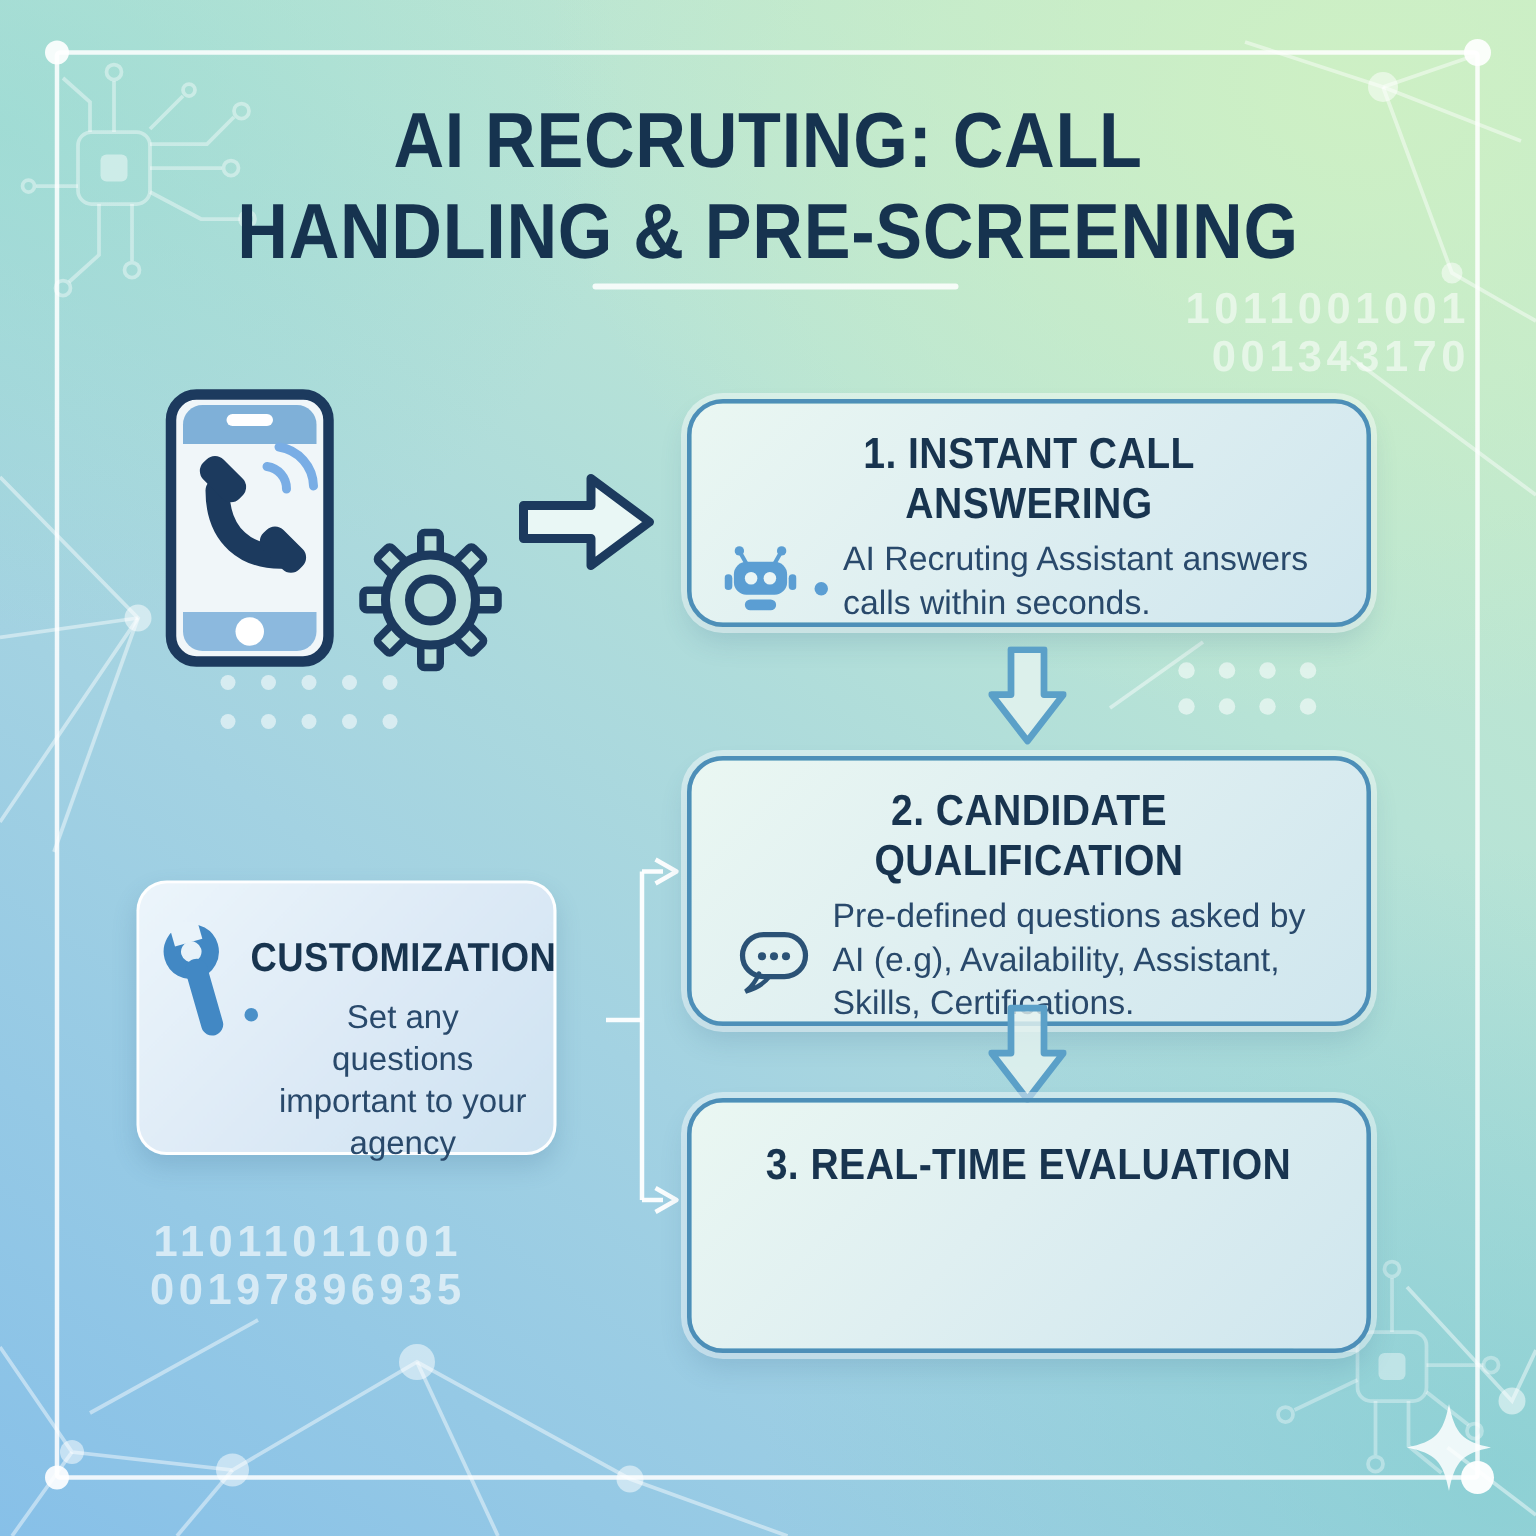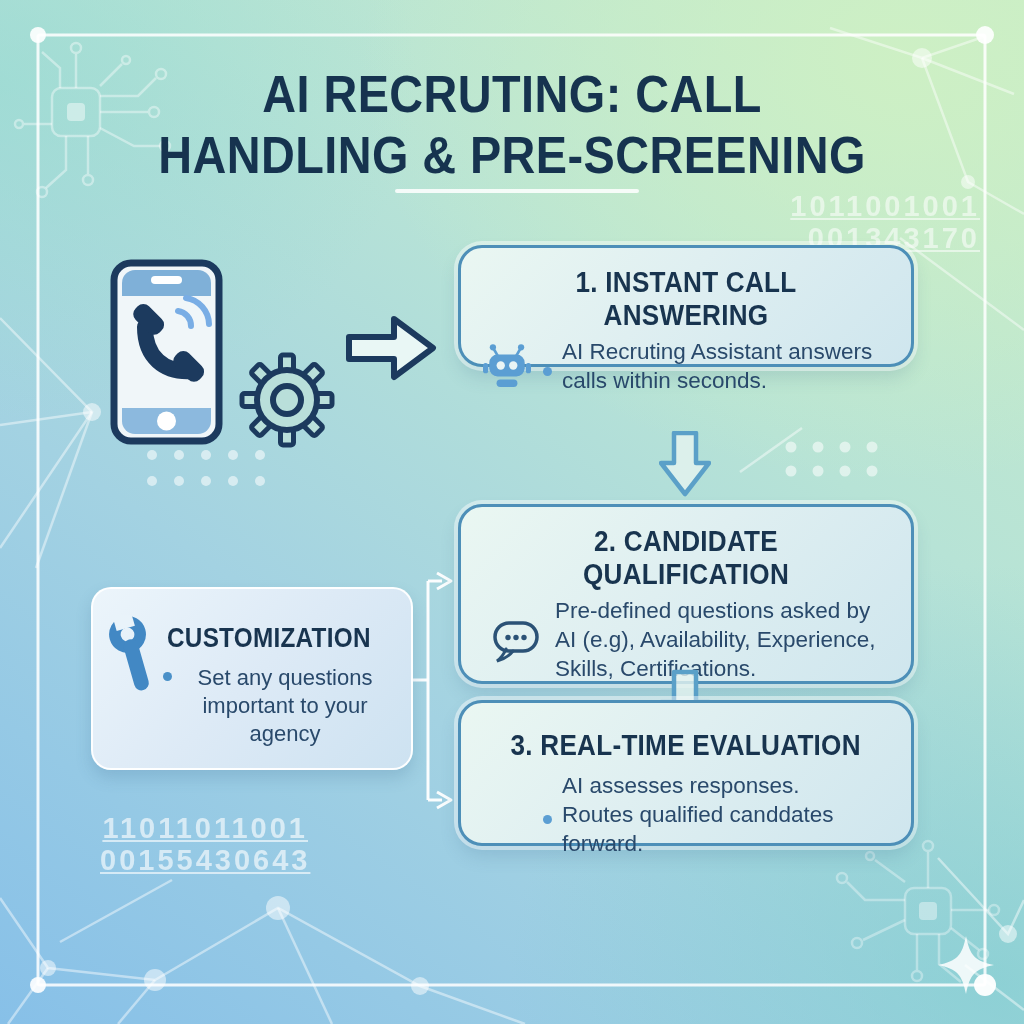--- a/index.html
+++ b/index.html
@@ -22,47 +22,47 @@
   }
   .title span{display:block;}
 
   .binary{
     font-weight:700;line-height:1.12;letter-spacing:3px;z-index:1;
     font-size:29px;
     text-align:center;
   }
   .binary-tr{right:44px;top:190px;text-align:right;color:rgba(255,255,255,0.55);}
   .binary-bl{left:100px;top:812px;color:rgba(255,255,255,0.62);}
-  .binary span{display:block;text-decoration:underline;}
+  .binary span{display:block;}
 
   .flow-box{
     position:absolute;left:458px;width:456px;box-sizing:border-box;
     border:3px solid #4d8fb8;border-radius:24px;
     background:linear-gradient(135deg,#eaf7f2 0%,#dfeff1 45%,#cfe6ee 100%);
     box-shadow:0 0 0 4px rgba(255,255,255,0.45),0 10px 18px rgba(56,99,138,0.18);
   }
-  .box-1{top:245px;height:122px;}
+  .box-1{top:266px;height:152px;}
   .box-2{top:504px;height:180px;}
-  .box-3{top:700px;height:146px;}
+  .box-3{top:732px;height:170px;}
 
   .box-heading{
     margin:18px 10px 4px;text-align:center;color:#18344f;
     font-size:29px;font-weight:700;letter-spacing:.3px;
   }
   .box-heading>span{display:inline-block;transform:scaleX(.9);}
   .box-body{display:flex;align-items:center;padding:2px 24px 0 22px;}
   .body-text{color:#29496b;font-size:22.5px;line-height:1.28;}
   .bullet{
     flex:0 0 auto;width:9px;height:9px;border-radius:50%;
     background:#5b9ed3;margin:9px 10px 0 4px;
   }
   .icon-cell{flex:0 0 auto;margin-right:8px;}
 
   .custom-box{
-    position:absolute;left:91px;top:587px;width:322px;height:183px;box-sizing:border-box;
+    position:absolute;left:91px;top:587px;width:280px;height:183px;box-sizing:border-box;
     border:2.5px solid rgba(255,255,255,0.95);border-radius:20px;
     background:linear-gradient(135deg,#ecf5fb 0%,#ddeaf6 50%,#cde2f1 100%);
     box-shadow:0 8px 16px rgba(56,99,138,0.2);
   }
   .custom-heading{
     margin:34px 18px 6px 74px;color:#18344f;font-size:27px;font-weight:700;letter-spacing:.3px;
   }
   .custom-heading>span{display:inline-block;transform:scaleX(.9);transform-origin:0 50%;}
   .custom-body{display:flex;align-items:flex-start;margin:10px 14px 0 66px;}
   .custom-body .body-text{text-align:center;width:206px;font-size:22px;}
@@ -193,21 +193,21 @@
 
     <path d="M966,936 C970,956 975,961 994,965 C975,969 970,974 966,994 C962,974 957,969 938,965 C957,961 962,956 966,936 Z" fill="rgba(255,255,255,0.85)"></path>
   </svg>
 
   <div class="layer binary binary-tr">
     <span>1011001001</span>
     <span>001343170</span>
   </div>
   <div class="layer binary binary-bl">
     <span>11011011001</span>
-    <span>00155430643</span>
+    <span>00197896935</span>
   </div>
 
   <h1 class="layer title">
     <span>AI RECRUTING: CALL</span>
     <span>HANDLING &amp; PRE-SCREENING</span>
   </h1>
 
   <svg class="layer intro-graphic" width="340" height="245" viewBox="0 0 340 245">
 
     <g transform="translate(14,8)">
@@ -282,37 +282,30 @@
     <div class="box-body">
       <span class="icon-cell" style="margin:4px 14px 0 8px;">
         <svg width="50" height="46" viewBox="0 0 50 46">
           <rect x="4" y="6" width="42" height="28" rx="14" fill="none" stroke="#2b5276" stroke-width="3.5"></rect>
           <path d="M15,32 C13,37 10,41 6,44 C13,42 19,38 22,34" fill="none" stroke="#2b5276" stroke-width="3" stroke-linecap="round"></path>
           <circle cx="17" cy="20.5" r="2.7" fill="#2b5276"></circle>
             <circle cx="25" cy="20.5" r="2.7" fill="#2b5276"></circle>
             <circle cx="33" cy="20.5" r="2.7" fill="#2b5276"></circle>
         </svg>
       </span>
-      <div class="body-text">Pre-defined questions asked by AI (e.g), Availability, Experience, Skills, Certifications.</div>
+      <div class="body-text">Pre-defined questions asked by AI (e.g), Availability, Assistant, Skills, Certifications.</div>
     </div>
   </div>
 
   <svg class="layer down-arrow down-arrow-2" width="52" height="70" viewBox="0 0 52 66">
     <path d="M15,2 H37 V32 H50 L26,63 L2,32 H15 Z" fill="rgba(230,244,240,0.8)" stroke="#5ba0c8" stroke-width="4.5" stroke-linejoin="round"></path>
   </svg>
 
   <div class="layer flow-box box-3">
     <div class="box-heading" style="margin-top:26px;"><span>3. REAL-TIME EVALUATION</span></div>
-    <div class="box-body" style="padding-left:78px;margin-top:8px;">
-      <span class="bullet"></span>
-      <div class="body-text">
-        <span style="display:block;">AI assesses responses.</span>
-        <span style="display:block;">Routes qualified canddates forward.</span>
-      </div>
-    </div>
   </div>
 
   <div class="layer custom-box">
     <span class="wrench-wrap">
       <svg width="52" height="80" viewBox="0 0 44 76">
         <g transform="rotate(-16 22 30)">
           <circle cx="22" cy="18" r="12" fill="none" stroke="#4288c4" stroke-width="11"></circle>
           <rect x="13" y="-4" width="18" height="16" fill="#e9f3fa"></rect>
           <line x1="22" y1="30" x2="22" y2="66" stroke="#4288c4" stroke-width="14" stroke-linecap="round"></line>
         </g>

